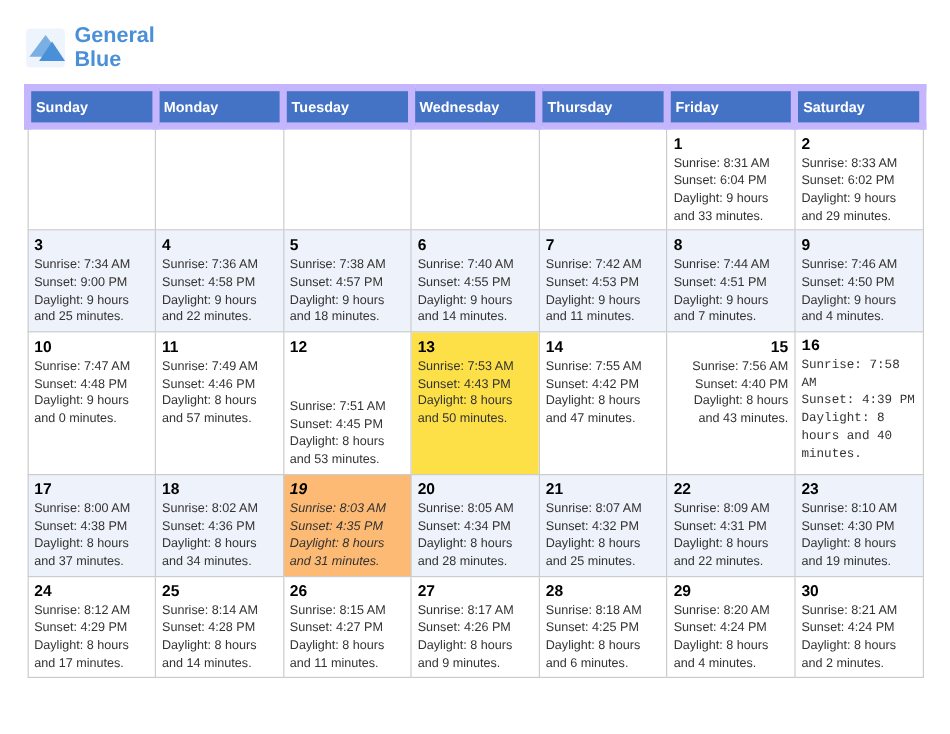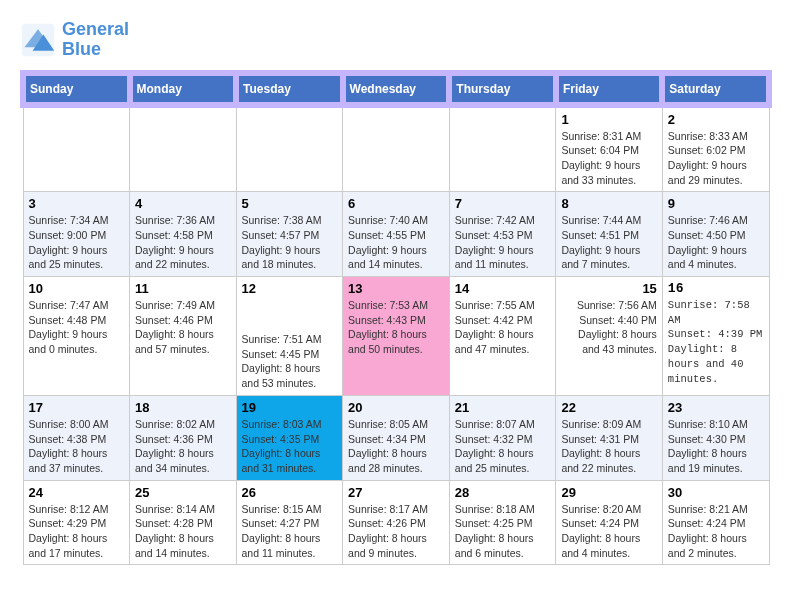--- a/index.html
+++ b/index.html
@@ -201,21 +201,21 @@
           <div class="day-info" style="white-space: pre-line;">Sunrise: 7:49 AM
 Sunset: 4:46 PM
 Daylight: 8 hours and 57 minutes.</div>
         </td>
         <td style="background: rgb(255, 255, 255);">
           <span class="day-number">12</span>
           <div class="day-info" style="white-space: pre-line; margin-top: 36px;">Sunrise: 7:51 AM
 Sunset: 4:45 PM
 Daylight: 8 hours and 53 minutes.</div>
         </td>
-        <td style="background: #f9a8d4;">
+        <td style="background: #fde047;">
           <span class="day-number">13</span>
           <div class="day-info" style="white-space: pre-line;">Sunrise: 7:53 AM
 Sunset: 4:43 PM
 Daylight: 8 hours and 50 minutes.</div>
         </td>
         <td style="background: rgb(255, 255, 255);">
           <span class="day-number">14</span>
           <div class="day-info" style="white-space: pre-line;">Sunrise: 7:55 AM
 Sunset: 4:42 PM
 Daylight: 8 hours and 47 minutes.</div>
@@ -239,21 +239,21 @@
           <div class="day-info" style="white-space: pre-line;">Sunrise: 8:00 AM
 Sunset: 4:38 PM
 Daylight: 8 hours and 37 minutes.</div>
         </td>
         <td style="background: rgb(238, 242, 250);">
           <span class="day-number">18</span>
           <div class="day-info" style="white-space: pre-line;">Sunrise: 8:02 AM
 Sunset: 4:36 PM
 Daylight: 8 hours and 34 minutes.</div>
         </td>
-        <td style="background: #0ea5e9;">
+        <td style="background: #fdba74; font-style: italic;">
           <span class="day-number">19</span>
           <div class="day-info" style="white-space: pre-line;">Sunrise: 8:03 AM
 Sunset: 4:35 PM
 Daylight: 8 hours and 31 minutes.</div>
         </td>
         <td style="background: rgb(238, 242, 250);">
           <span class="day-number">20</span>
           <div class="day-info" style="white-space: pre-line;">Sunrise: 8:05 AM
 Sunset: 4:34 PM
 Daylight: 8 hours and 28 minutes.</div>

